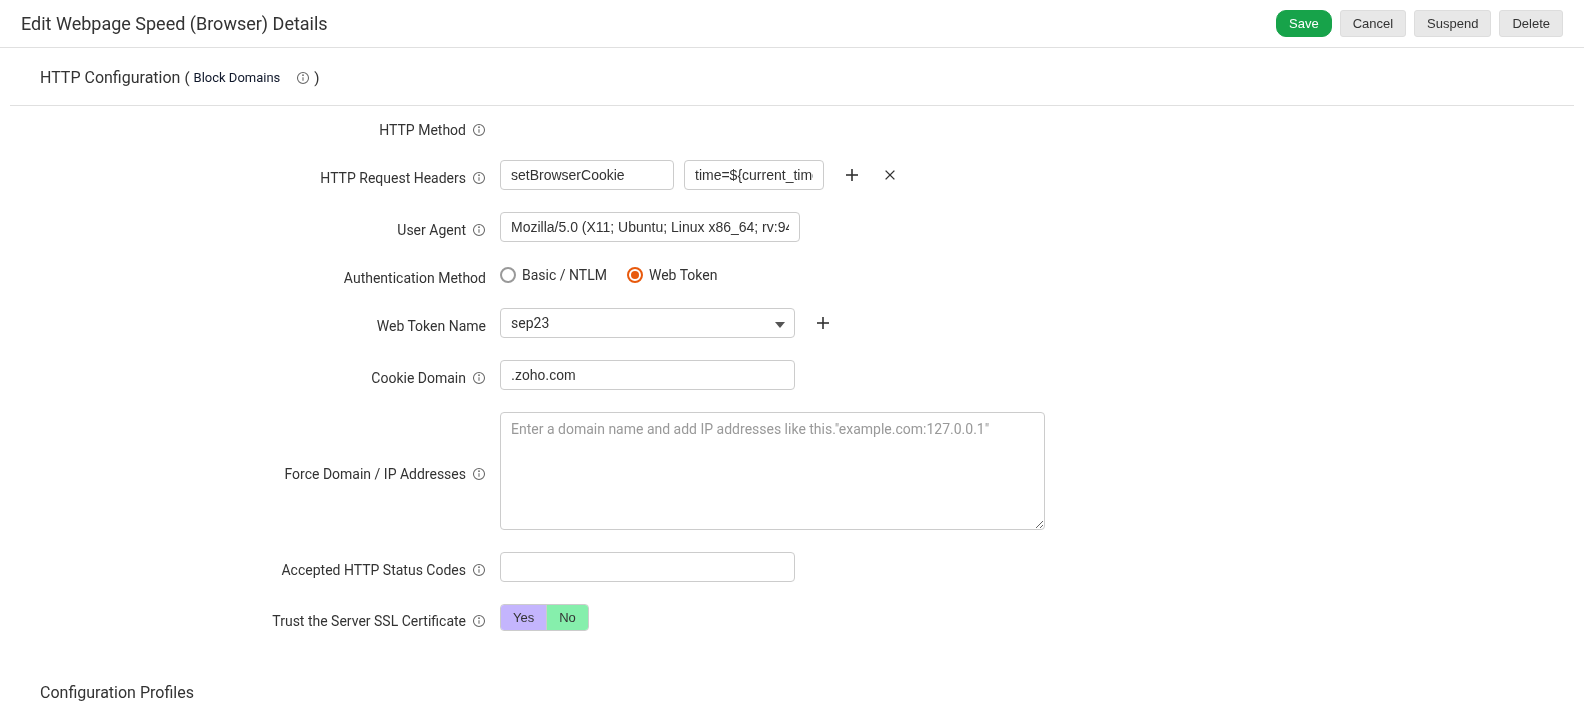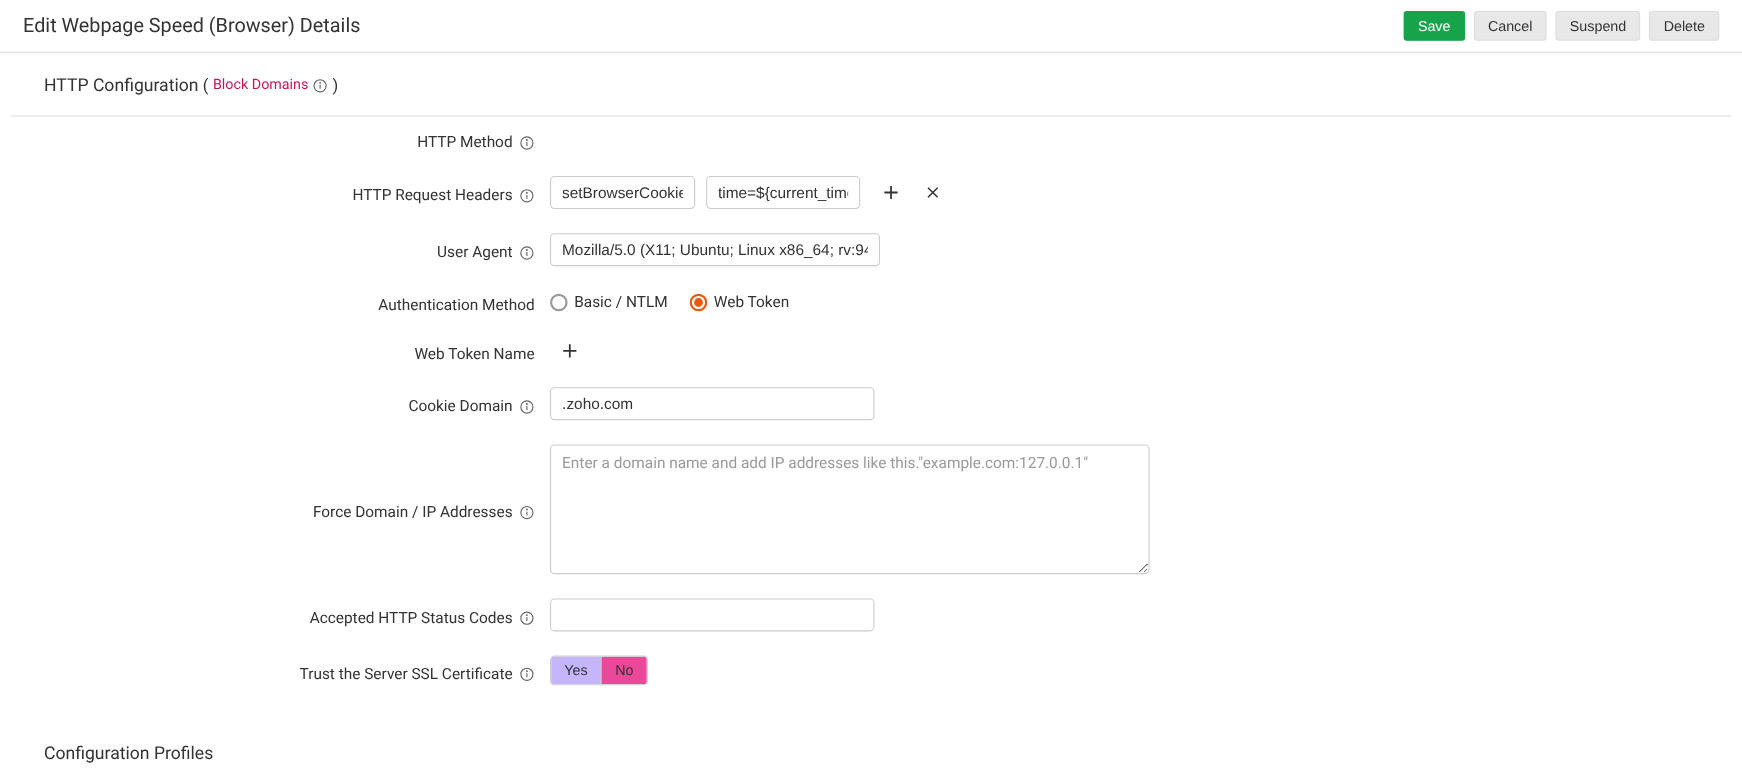--- a/index.html
+++ b/index.html
@@ -33,20 +33,21 @@
       padding: 5px 12px;
       border-radius: 3px;
       font-size: 13px;
       cursor: pointer;
       border: 1px solid transparent;
     }
     .btn-primary {
       background: #17a34a;
       color: #fff;
       border-color: #17a34a;
+      border-radius: 10px;
     }
     .btn-secondary {
       background: #e8e8e8;
       color: #333;
       border-color: #ddd;
     }
     .section {
       padding: 20px 40px 10px 40px;
     }
     .section-title {
@@ -57,26 +58,26 @@
       display: flex;
       align-items: center;
       gap: 4px;
     }
     .section-hr {
       border: none;
       border-top: 1px solid #e0e0e0;
       margin: 0 10px;
     }
     .block-domains-link {
-      color: #be185d;
+      color: #0f172a;
       font-size: 13px;
       cursor: pointer;
       display: inline-flex;
       align-items: center;
-      gap: 4px;
+      gap: 16px;
     }
     .paren {
       font-size: 15px;
       color: #333;
     }
     .form-area {
       padding: 10px 40px 30px 40px;
     }
     .form-row {
       display: flex;
@@ -156,21 +157,21 @@
       border: 1px solid #ccc;
       border-radius: 4px;
       font-size: 14px;
       color: #333;
       background: #fff;
     }
     .text-input::placeholder {
       color: #999;
     }
     .header-name-input {
-      width: 132px;
+      width: 174px;
     }
     .header-value-input {
       width: 140px;
     }
     .user-agent-input {
       width: 300px;
     }
     .cookie-domain-input {
       width: 295px;
     }
@@ -224,21 +225,21 @@
     }
     .toggle-group {
       display: inline-flex;
       border: 1px solid #ccc;
       border-radius: 4px;
       overflow: hidden;
     }
     .toggle-btn {
       padding: 5px 12px;
       font-size: 13px;
-      background: #ec4899;
+      background: #86efac;
       color: #333;
       cursor: pointer;
       border: none;
     }
     .toggle-btn.active {
       background: #c4b5fd;
     }
     .toggle-btn:first-child {
       border-right: 1px solid #ccc;
     }
@@ -360,20 +361,28 @@
         </div>
       </div>
     </div>
   </div>
 
   <div class="form-row align-center">
     <div class="form-label">
       <span>Web Token Name</span>
     </div>
     <div class="form-controls">
+      <div class="select-wrapper">
+        <div class="select-input">sep23</div>
+        <span class="select-caret">
+          <svg width="10" height="6" viewBox="0 0 10 6">
+              <path d="M0 0 L5 6 L10 0 Z" fill="#555"></path>
+            </svg>
+        </span>
+      </div>
       <span class="icon-btn" style="margin-left:8px;">
         <svg width="16" height="16" viewBox="0 0 16 16" stroke="#333" stroke-width="1.6">
             <line x1="8" y1="2" x2="8" y2="14"></line>
             <line x1="2" y1="8" x2="14" y2="8"></line>
           </svg>
       </span>
     </div>
   </div>
 
   <div class="form-row align-center">

